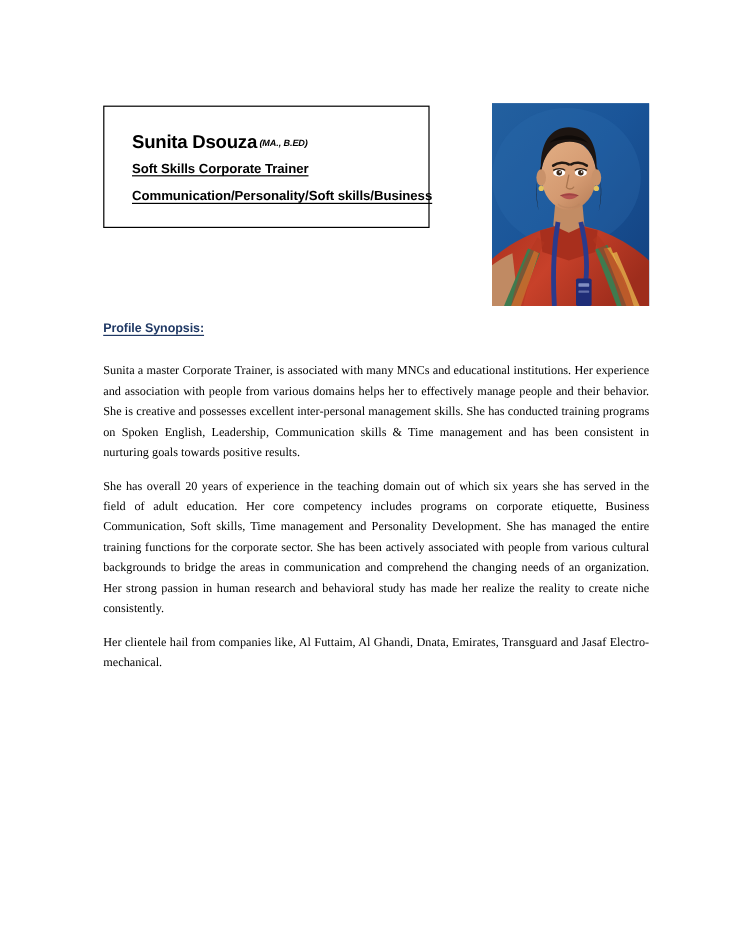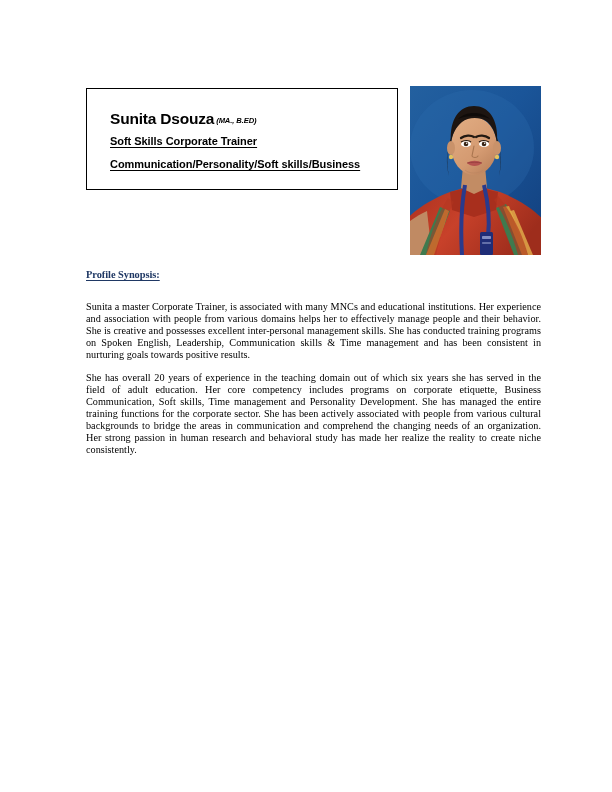--- a/index.html
+++ b/index.html
@@ -14,21 +14,21 @@
     overflow: hidden;
     font-family: "Liberation Serif", serif;
     color: #000000;
   }
 
   
   .name-box {
     position: absolute;
     left: 86px;
     top: 88px;
-    width: 312px;
+    width: 272px;
     height: 102px;
     border: 1.4px solid #000000;
     box-sizing: border-box;
   }
   .name-box-inner {
     position: absolute;
     left: 23px;
     top: 21px;
     right: 8px;
   }
@@ -77,36 +77,36 @@
   .portrait svg { display: block; }
 
   
   .content {
     position: absolute;
     left: 86px;
     top: 264px;
     width: 455px;
   }
   .section-heading {
-    font-family: Liberation Serif, serif;
+    font-family: Liberation Sans, sans-serif;
     font-weight: bold;
     font-size: 10.4px;
     color: #1f3864;
     text-decoration: underline;
     text-underline-offset: 2px;
     display: inline-block;
     margin: 0;
     letter-spacing: -0.05px;
     text-align: center;
   }
   .para {
     margin: 0;
     font-family: "Liberation Serif", serif;
     font-size: 10.2px;
-    line-height: 12px;
+    line-height: 17px;
     text-align: justify;
     text-justify: inter-word;
     color: #000000;
     letter-spacing: 0.02px;
   }
   .gap-lg { height: 19px; }
   .gap-md { height: 11px; }
   .gap-sm { height: 11px; }
 </style>
 </head>
@@ -207,13 +207,14 @@
   </svg>
 </div>
 
 <div class="content">
   <div class="section-heading">Profile Synopsis:</div>
   <div class="gap-lg"></div>
   <p class="para">Sunita a master Corporate Trainer, is associated with many MNCs and educational institutions. Her experience and association with people from various domains helps her to effectively manage people and their behavior. She is creative and possesses excellent inter-personal management skills. She has conducted training programs on Spoken English, Leadership, Communication skills &amp; Time management and has been consistent in nurturing goals towards positive results.</p>
   <div class="gap-md"></div>
   <p class="para">She has overall 20 years of experience in the teaching domain out of which six years she has served in the field of adult education. Her core competency includes programs on corporate etiquette, Business Communication, Soft skills, Time management and Personality Development. She has managed the entire training functions for the corporate sector. She has been actively associated with people from various cultural backgrounds to bridge the areas in communication and comprehend the changing needs of an organization. Her strong passion in human research and behavioral study has made her realize the reality to create niche consistently.</p>
   <div class="gap-sm"></div>
+  <p class="para">Her clientele hail from companies like, Al Futtaim, Al Ghandi, Dnata, Emirates, Transguard and Jasaf Electro- mechanical.</p>
 </div>
 
 </body></html>

